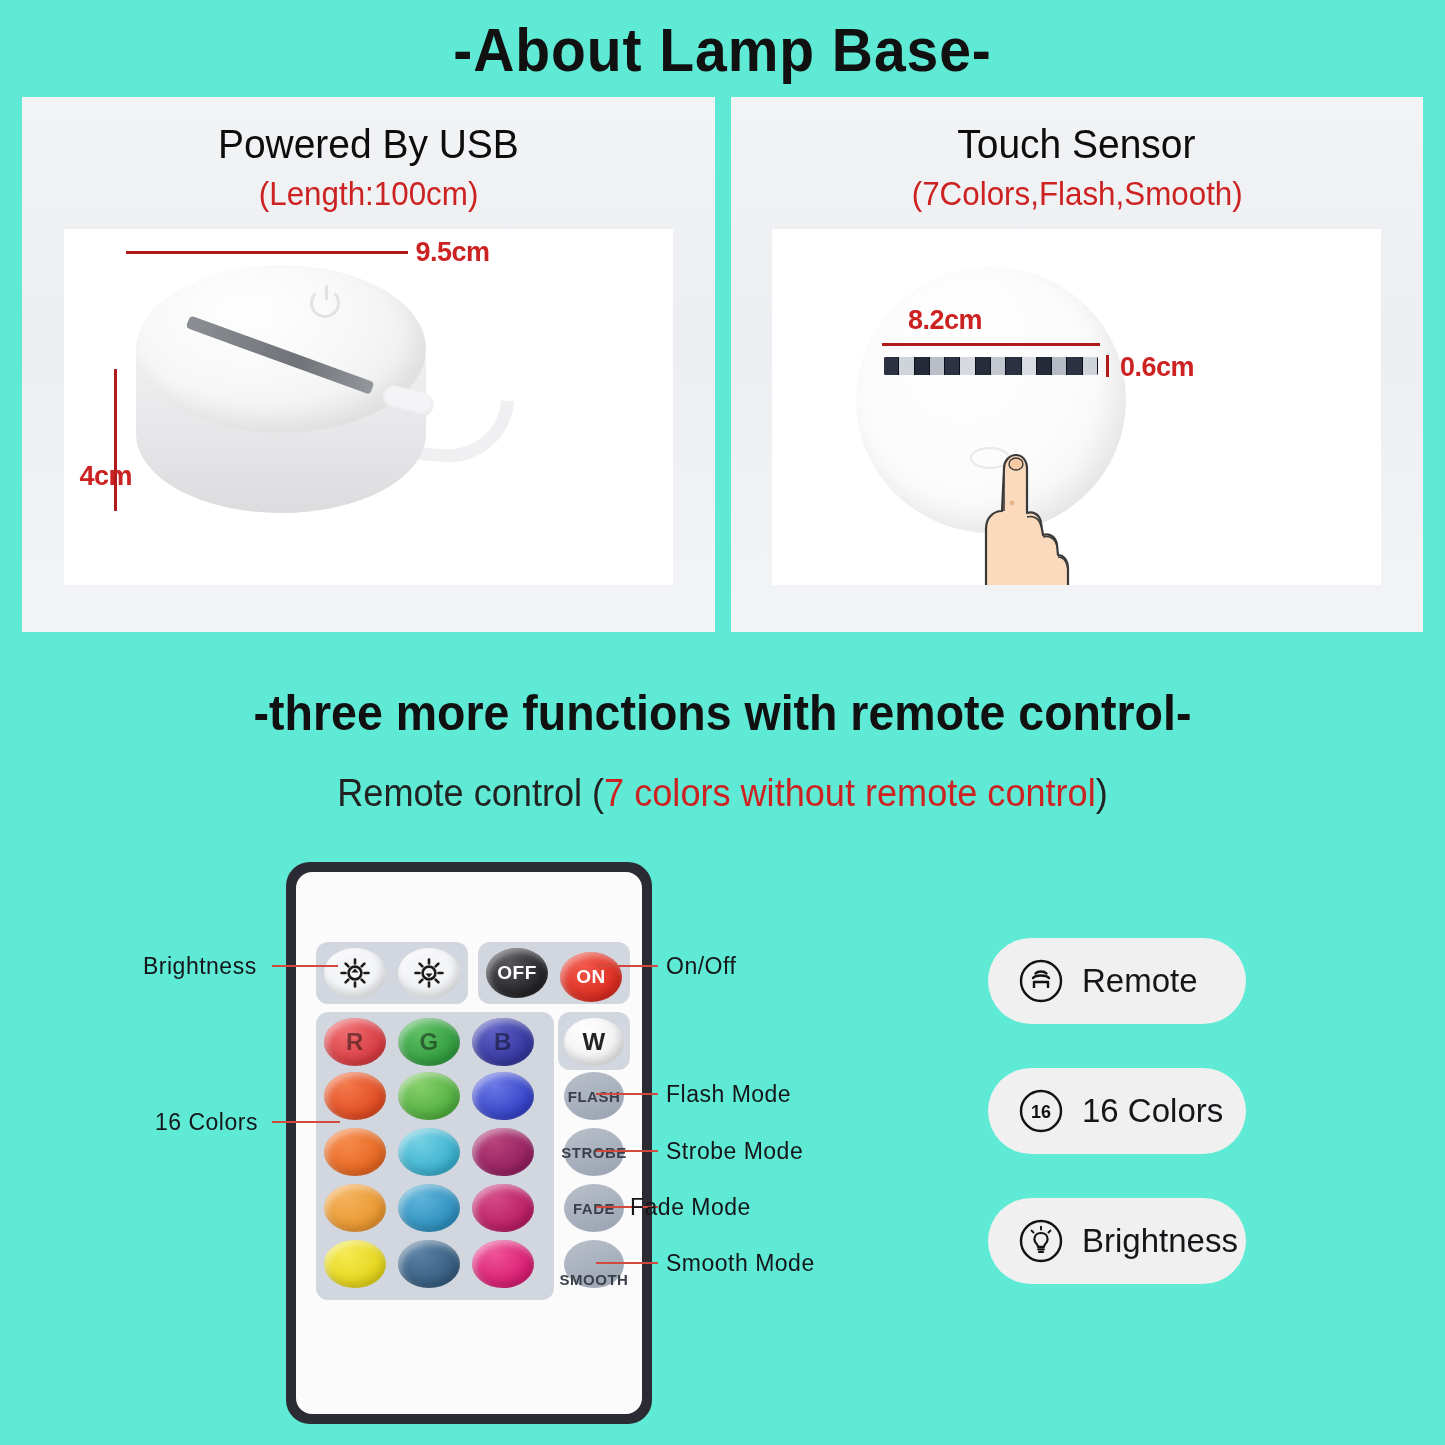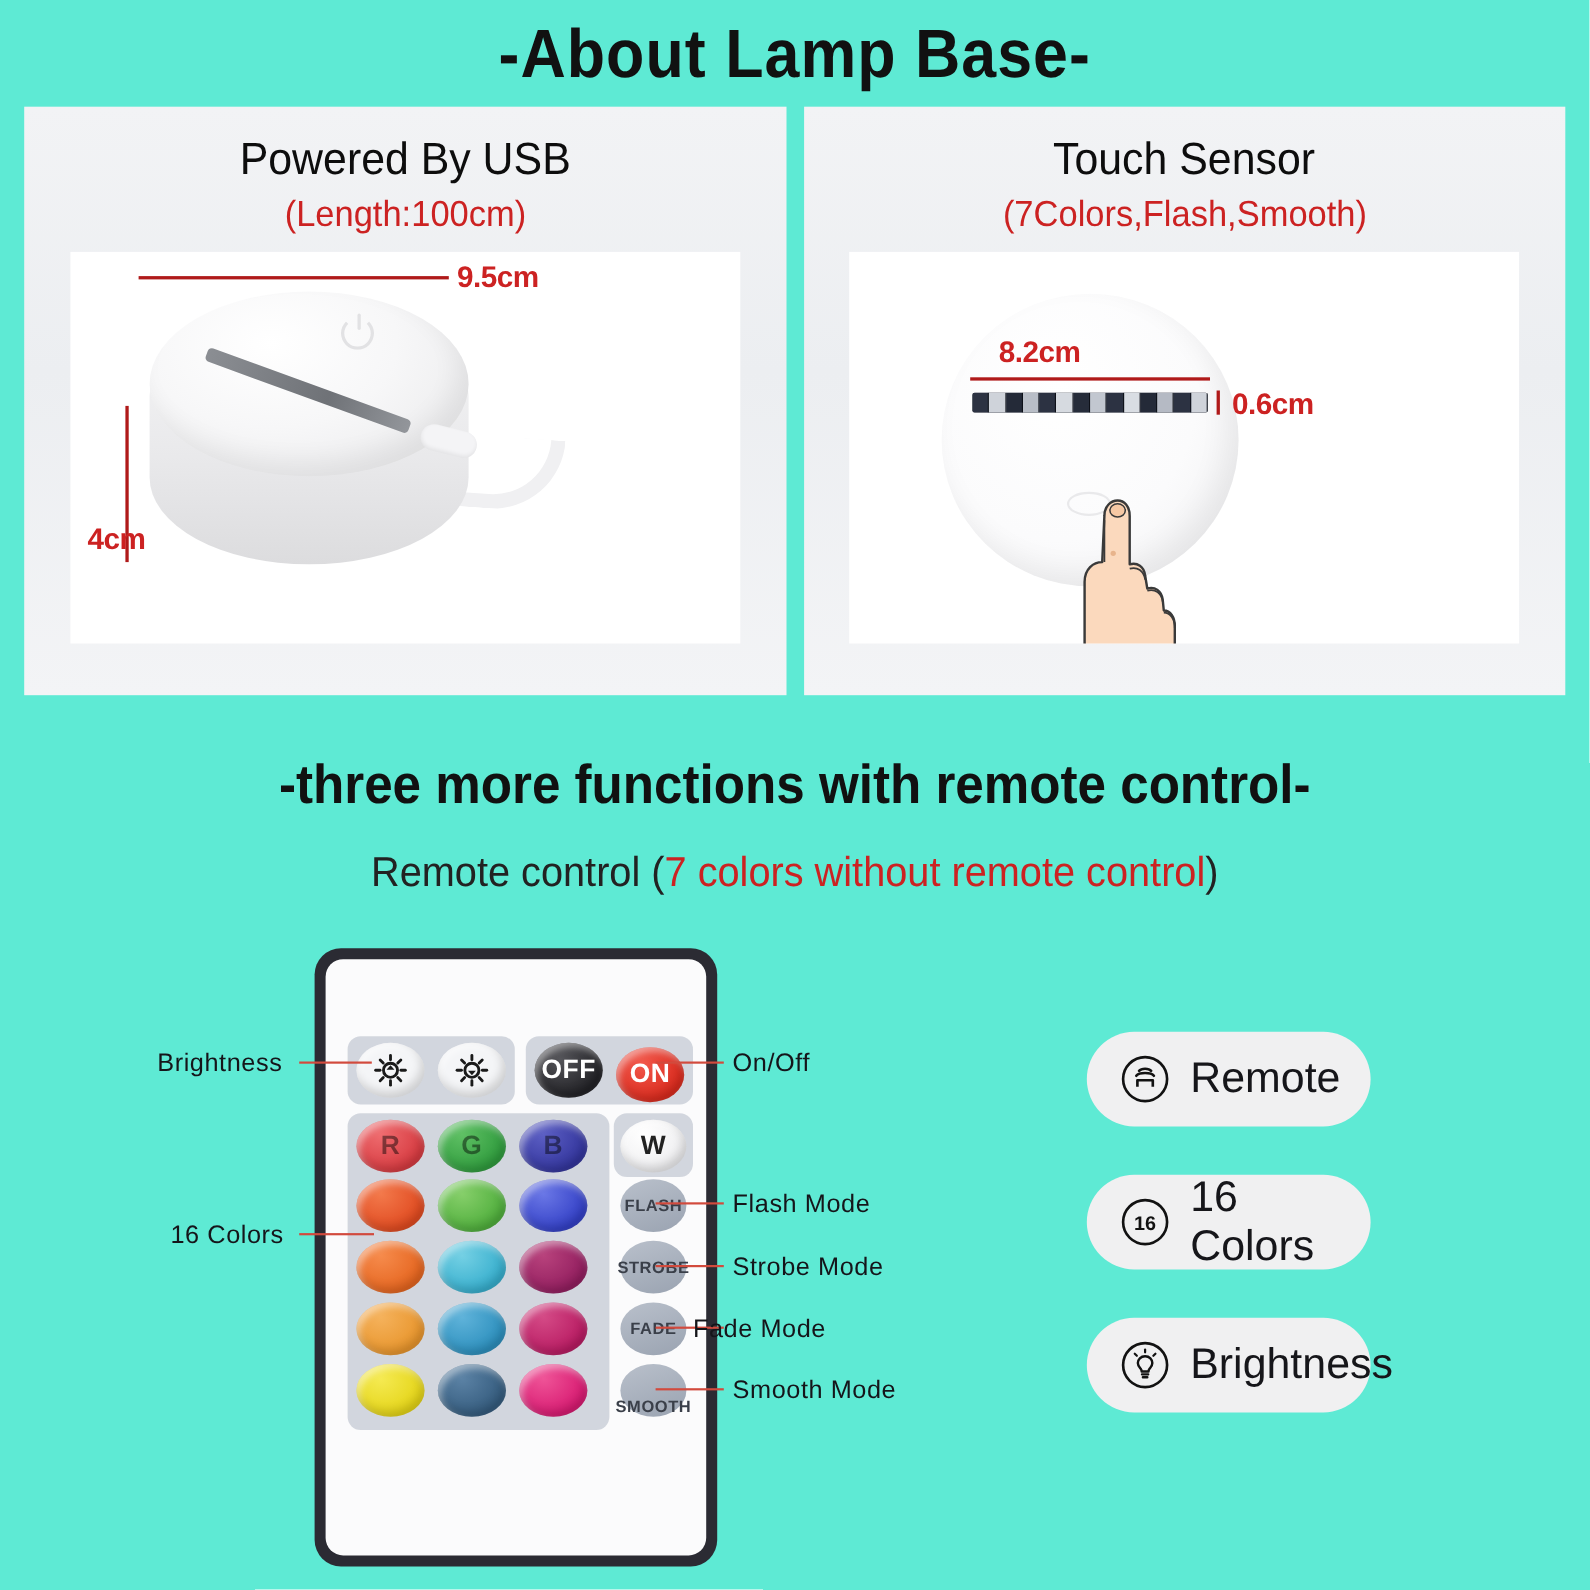--- a/index.html
+++ b/index.html
@@ -149,57 +149,57 @@
   .remote {
     position:absolute; left:286px; top:862px; width:366px; height:562px;
     background:#2b2b33; border-radius:24px; padding:10px;
   }
   .remote-face {
     width:100%; height:100%; background:#fbfbfc; border-radius:16px;
     position:relative; padding:0;
   }
   .grp { position:absolute; background:rgba(176,184,196,0.55); border-radius:12px; }
   .btn { position:absolute; border-radius:50%; display:flex; align-items:center;
-         justify-content:center; font-size:24px; font-weight:700; letter-spacing:.5px; }
+         justify-content:center; font-size:19px; font-weight:700; letter-spacing:.5px; }
   .btn-lite { box-shadow: inset -3px -5px 9px rgba(0,0,0,.16), inset 3px 4px 7px rgba(255,255,255,.5); }
   .btn-mode { background: linear-gradient(160deg,#b9c0cb,#9aa3b1); color:#3a3f49;
               font-size:15px; font-weight:600; }
   .btn-rgbw { color:rgba(0,0,0,.45); font-size:24px; }
 
   
   .callout { position:absolute; font-size:23px; color:#15151a; white-space:nowrap;
              letter-spacing:.5px; }
   .lead { position:absolute; height:2px; background:#d24a3d; }
 
   
   .pills { position:absolute; left:988px; top:938px; width:258px; }
   .pill {
     width:258px; height:86px; background:#f0f0f1; border-radius:43px;
     display:flex; align-items:center; gap:18px; padding-left:30px; margin-bottom:44px;
   }
-  .pill-label { font-size:39px; color:#16161a; }
+  .pill-label { font-size:33px; color:#16161a; }
   .pill-icon { width:46px; height:46px; flex:0 0 46px; }
 </style>
 </head>
 <body>
 
 <div id="page">
 
   <div class="main-title">-About Lamp Base-</div>
 
   <div class="cards">
 
     <div class="card">
       <div class="card-title">Powered By USB</div>
       <div class="card-sub">(Length:100cm)</div>
       <div class="photo">
         <div class="dimline" style="left:62px;top:22px;width:282px;height:3px;"></div>
         <div class="dimtext" style="left:352px;top:8px;">9.5cm</div>
         <div class="dimline" style="left:50px;top:140px;width:3px;height:142px;"></div>
-        <div class="dimtext" style="left:16px;top:246px;">4cm</div>
+        <div class="dimtext" style="left:16px;top:232px;">4cm</div>
         <div class="base1-cable"></div>
         <div class="base1-body"></div>
         <div class="base1-top"></div>
         <div class="base1-slot"></div>
         <div class="base1-power"></div>
         <div class="base1-plug"></div>
       </div>
     </div>
 
 

